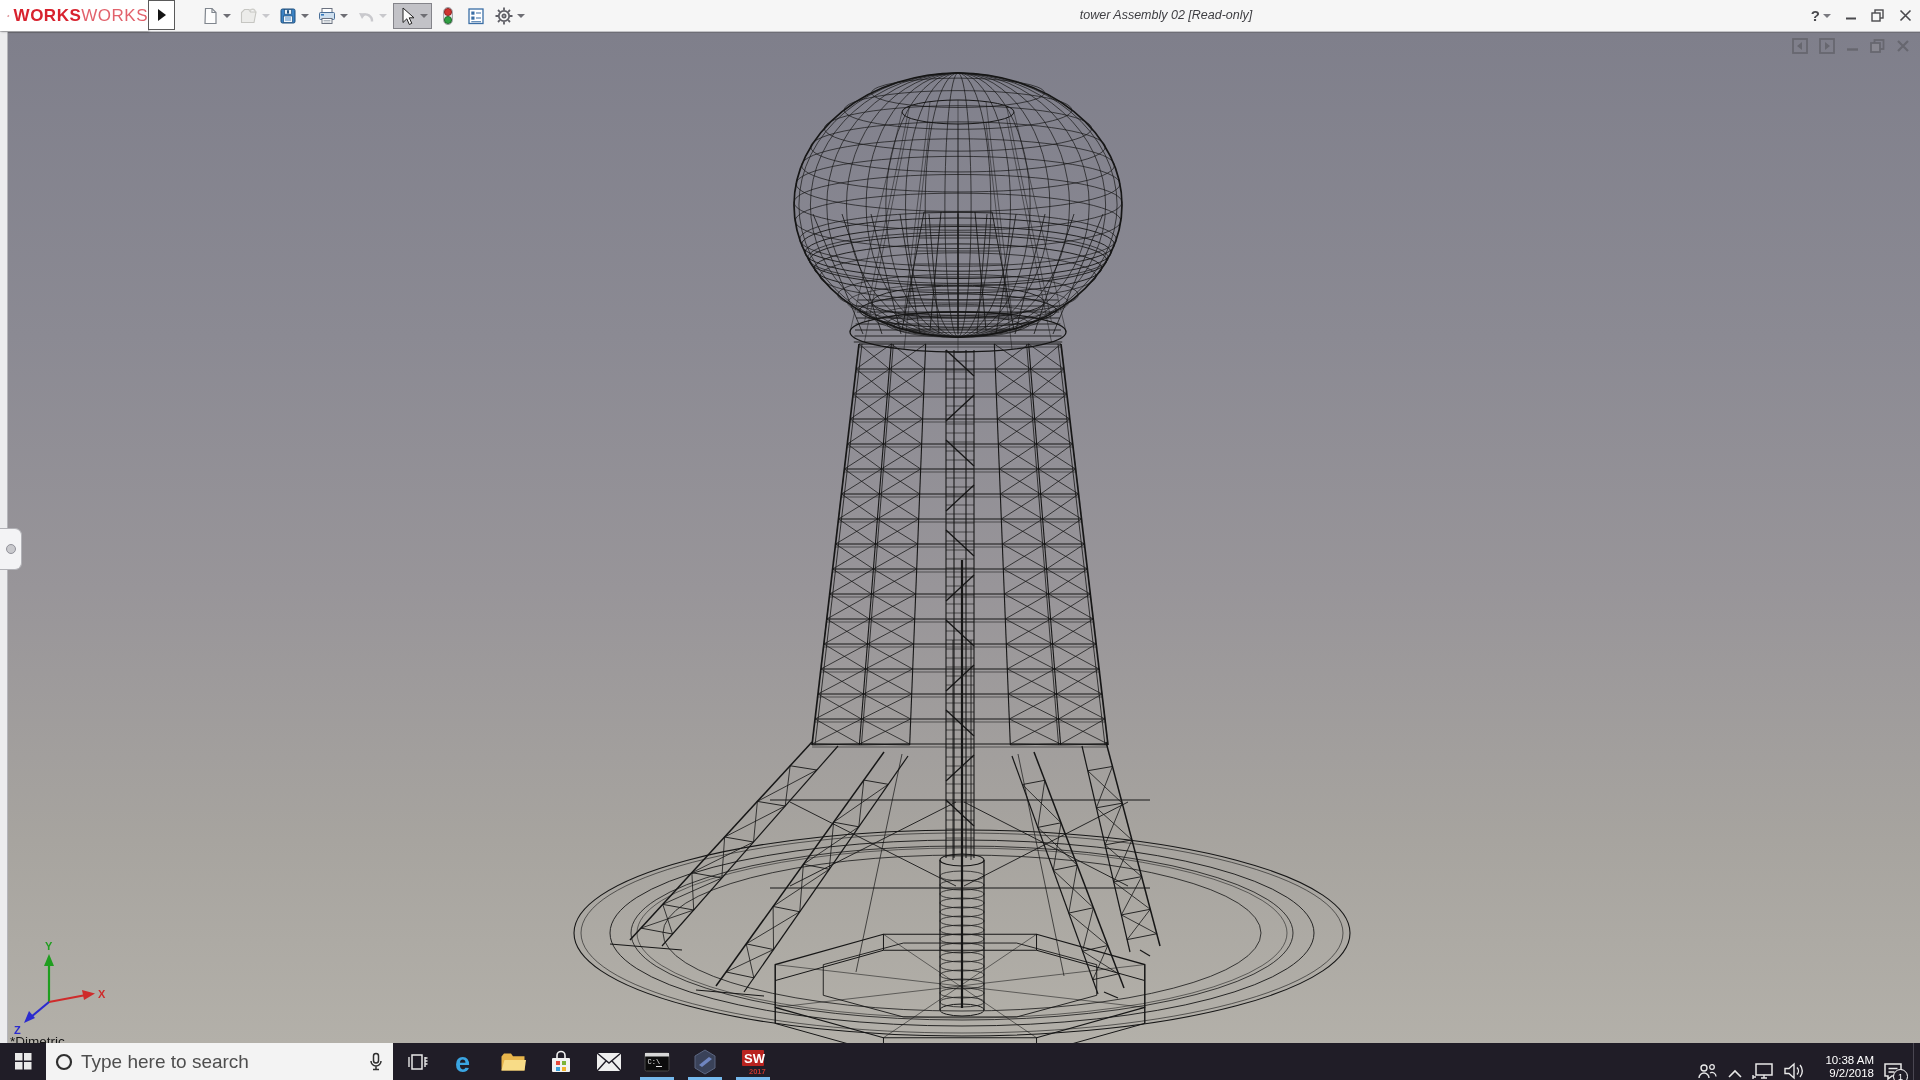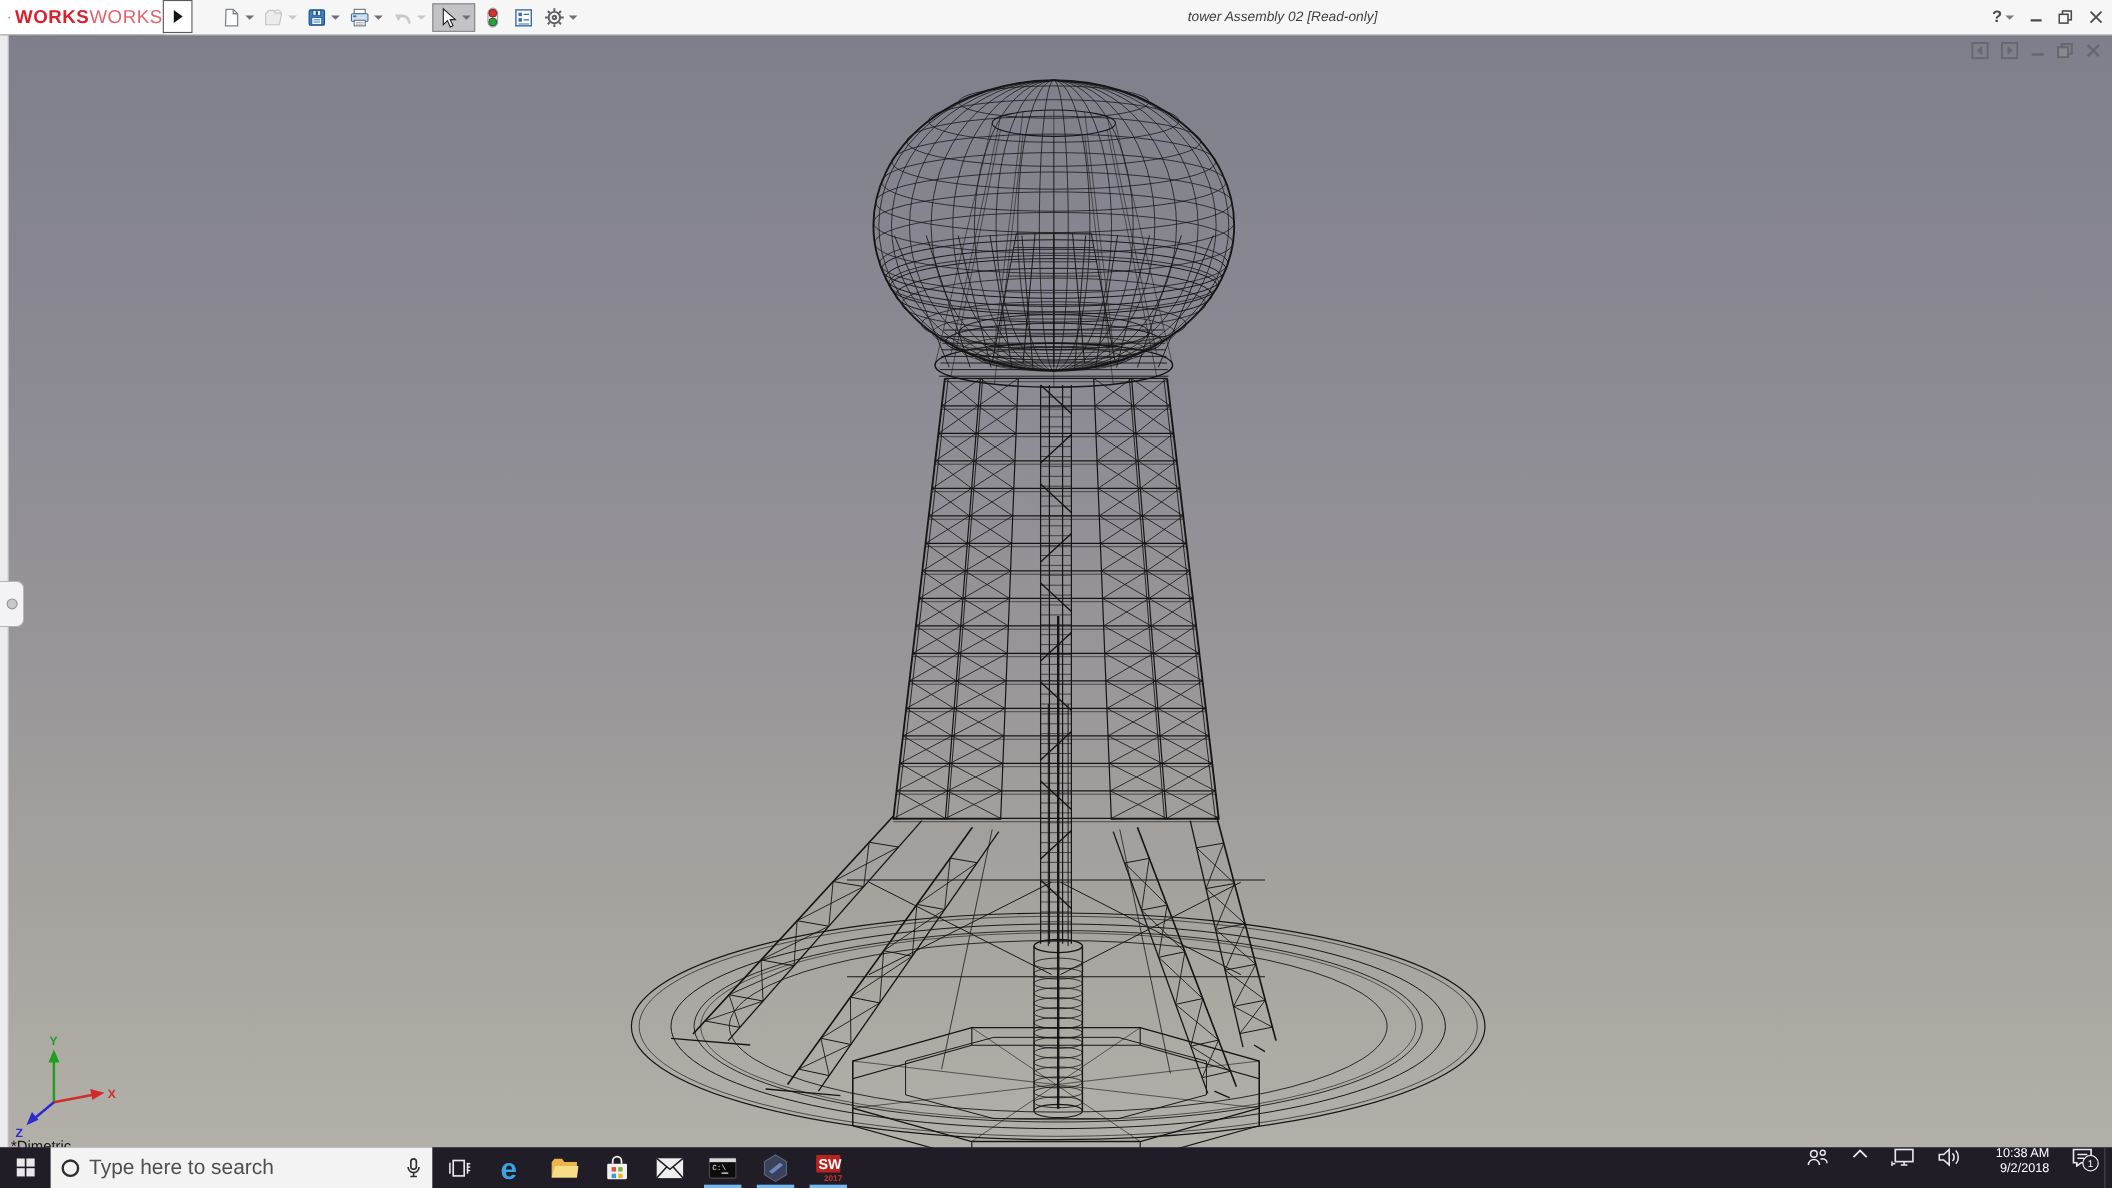--- a/index.html
+++ b/index.html
@@ -47,21 +47,21 @@
   .taskbar{position:absolute;left:0;bottom:0;width:1920px;height:37px;background:#201d27;
     display:flex;align-items:stretch;z-index:60;}
   .start-btn{width:46px;display:flex;align-items:center;justify-content:center;cursor:pointer;}
   .search-box{width:347px;background:#f3f3f3;display:flex;align-items:center;padding:0 9px;box-sizing:border-box;}
   .search-box input{flex:1;border:none;background:transparent;outline:none;font-size:19px;color:#333;
     font-family:"Liberation Sans",sans-serif;margin:0 6px;}
   .search-box input::placeholder{color:#4e4e4e;opacity:1;}
   .tb-apps{display:flex;align-items:stretch;}
   .app{width:48px;display:flex;align-items:center;justify-content:center;position:relative;cursor:pointer;}
   .app.running::after{content:"";position:absolute;left:7px;right:7px;bottom:0;height:3px;background:var(--accent,#76b9ed);}
-  .tray{margin-left:auto;display:flex;align-items:flex-start;gap:20px;padding-right:4px;}
+  .tray{margin-left:auto;display:flex;align-items:flex-end;gap:9px;padding-right:4px;}
   .tray-ic{display:flex;align-items:center;justify-content:center;cursor:pointer;position:relative;}
   .clock{color:#fff;font-size:11.5px;line-height:13px;text-align:right;width:60px;cursor:default;}
   .badge{position:absolute;right:-5px;bottom:-4px;width:13px;height:13px;border-radius:50%;
     background:#201d27;border:1.5px solid #fff;color:#fff;font-size:9px;display:flex;align-items:center;justify-content:center;}
   .show-desktop{width:6px;border-left:1px solid #4a4752;cursor:pointer;}
 </style>
 </head>
 <body>
 
 <div class="titlebar">

